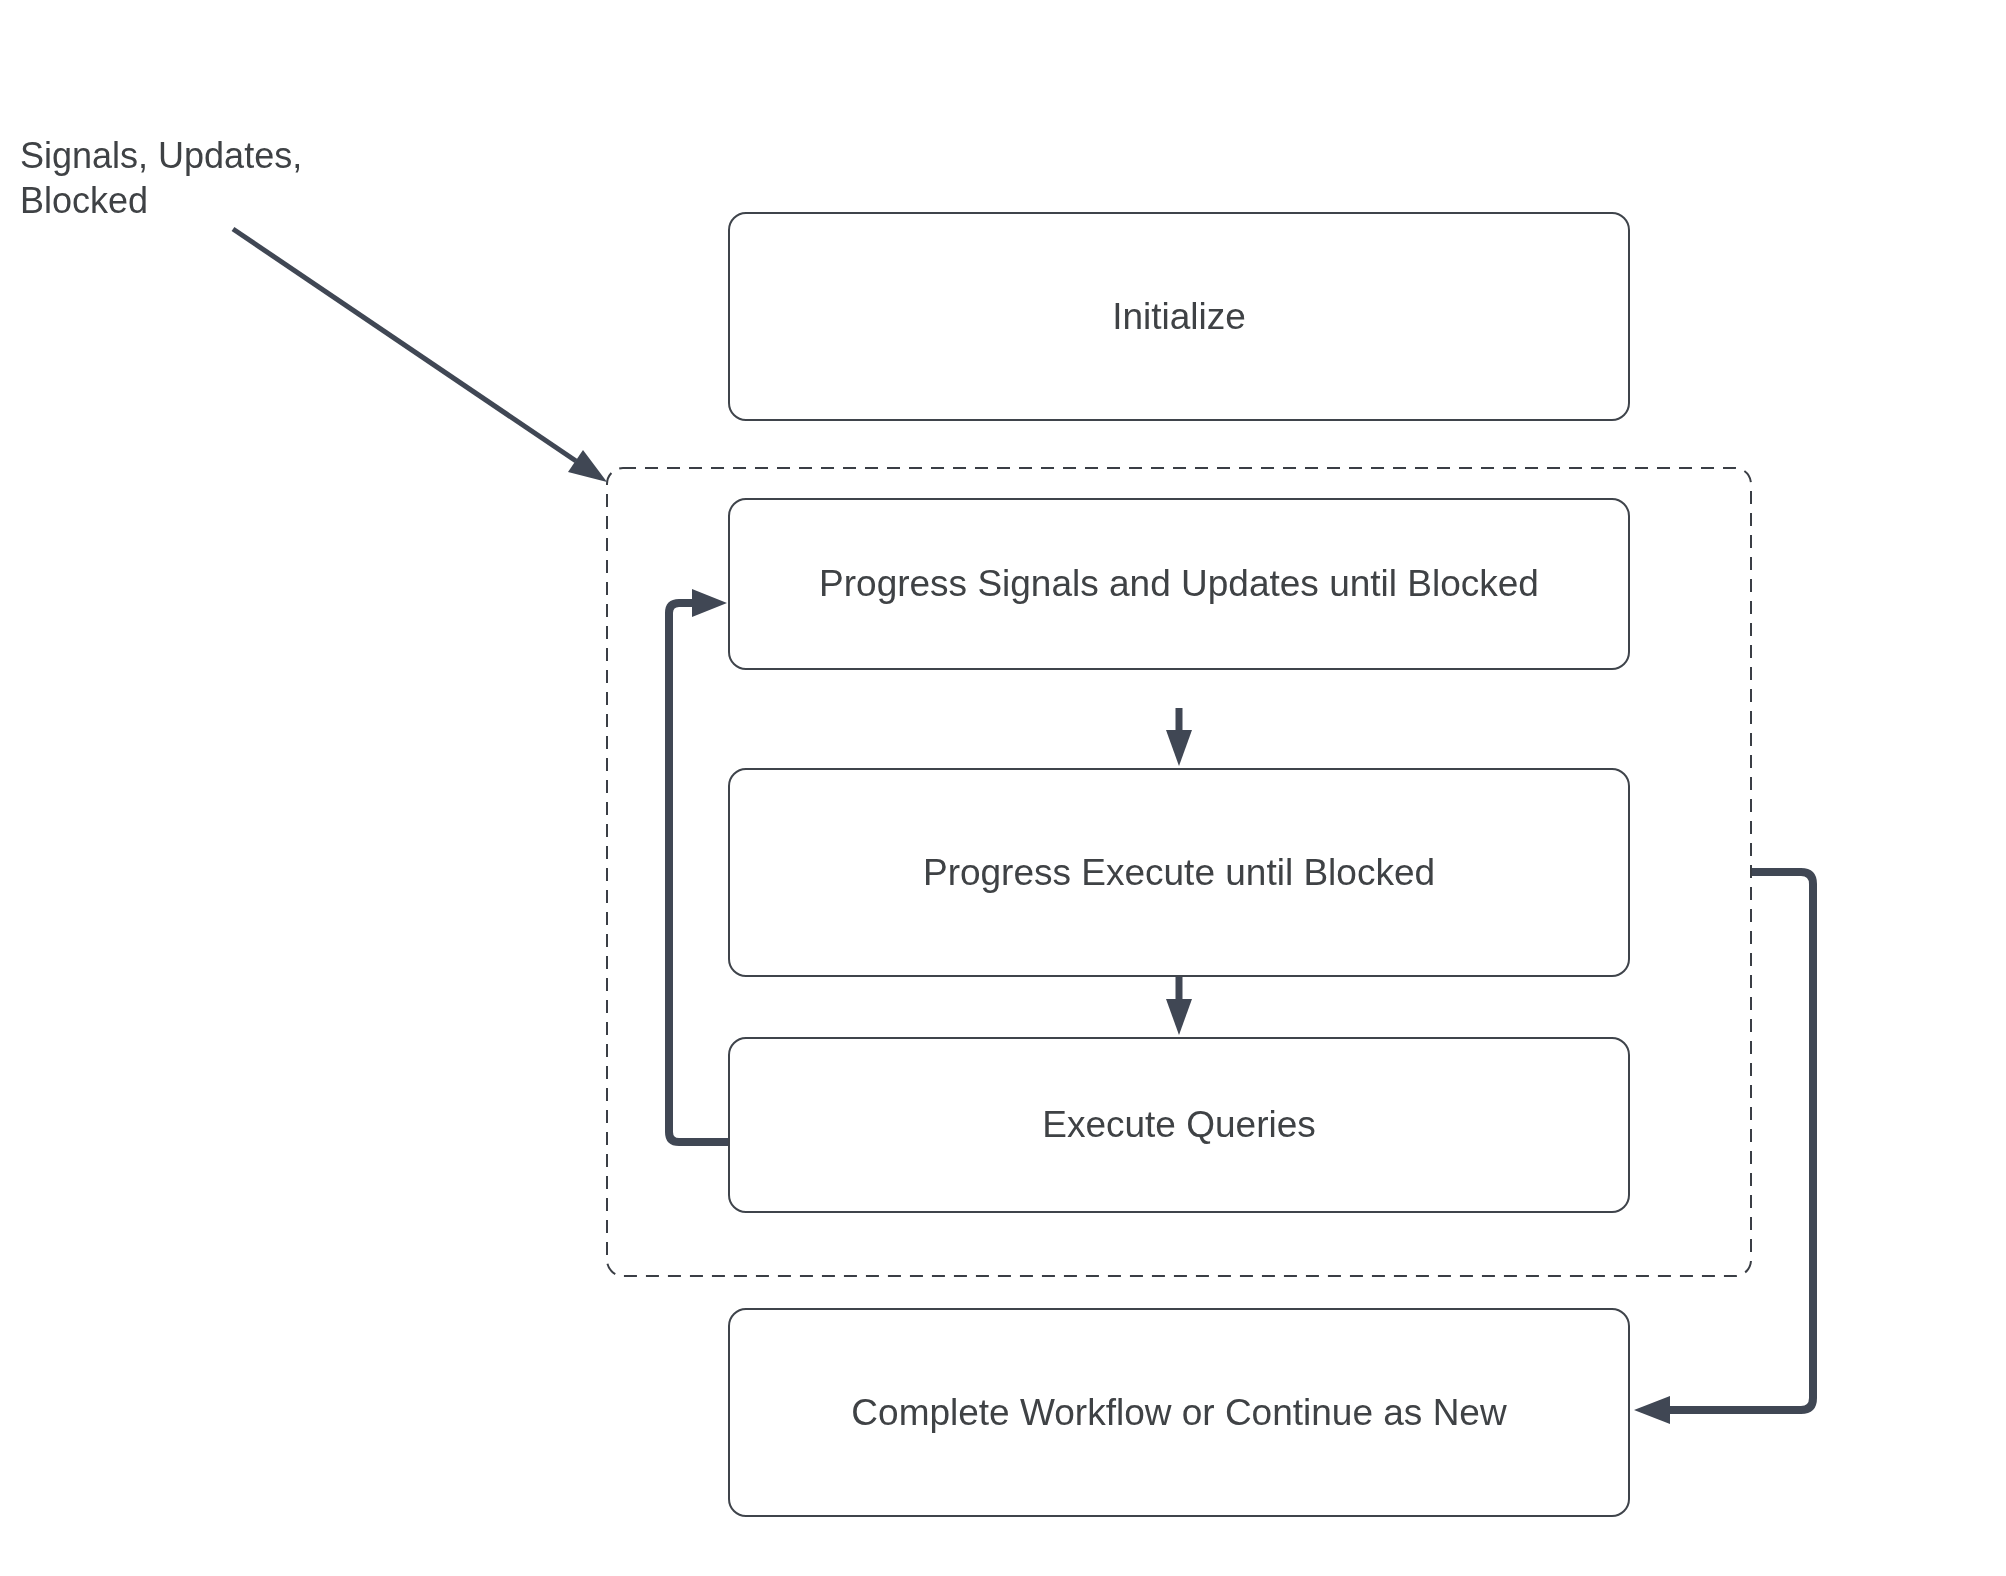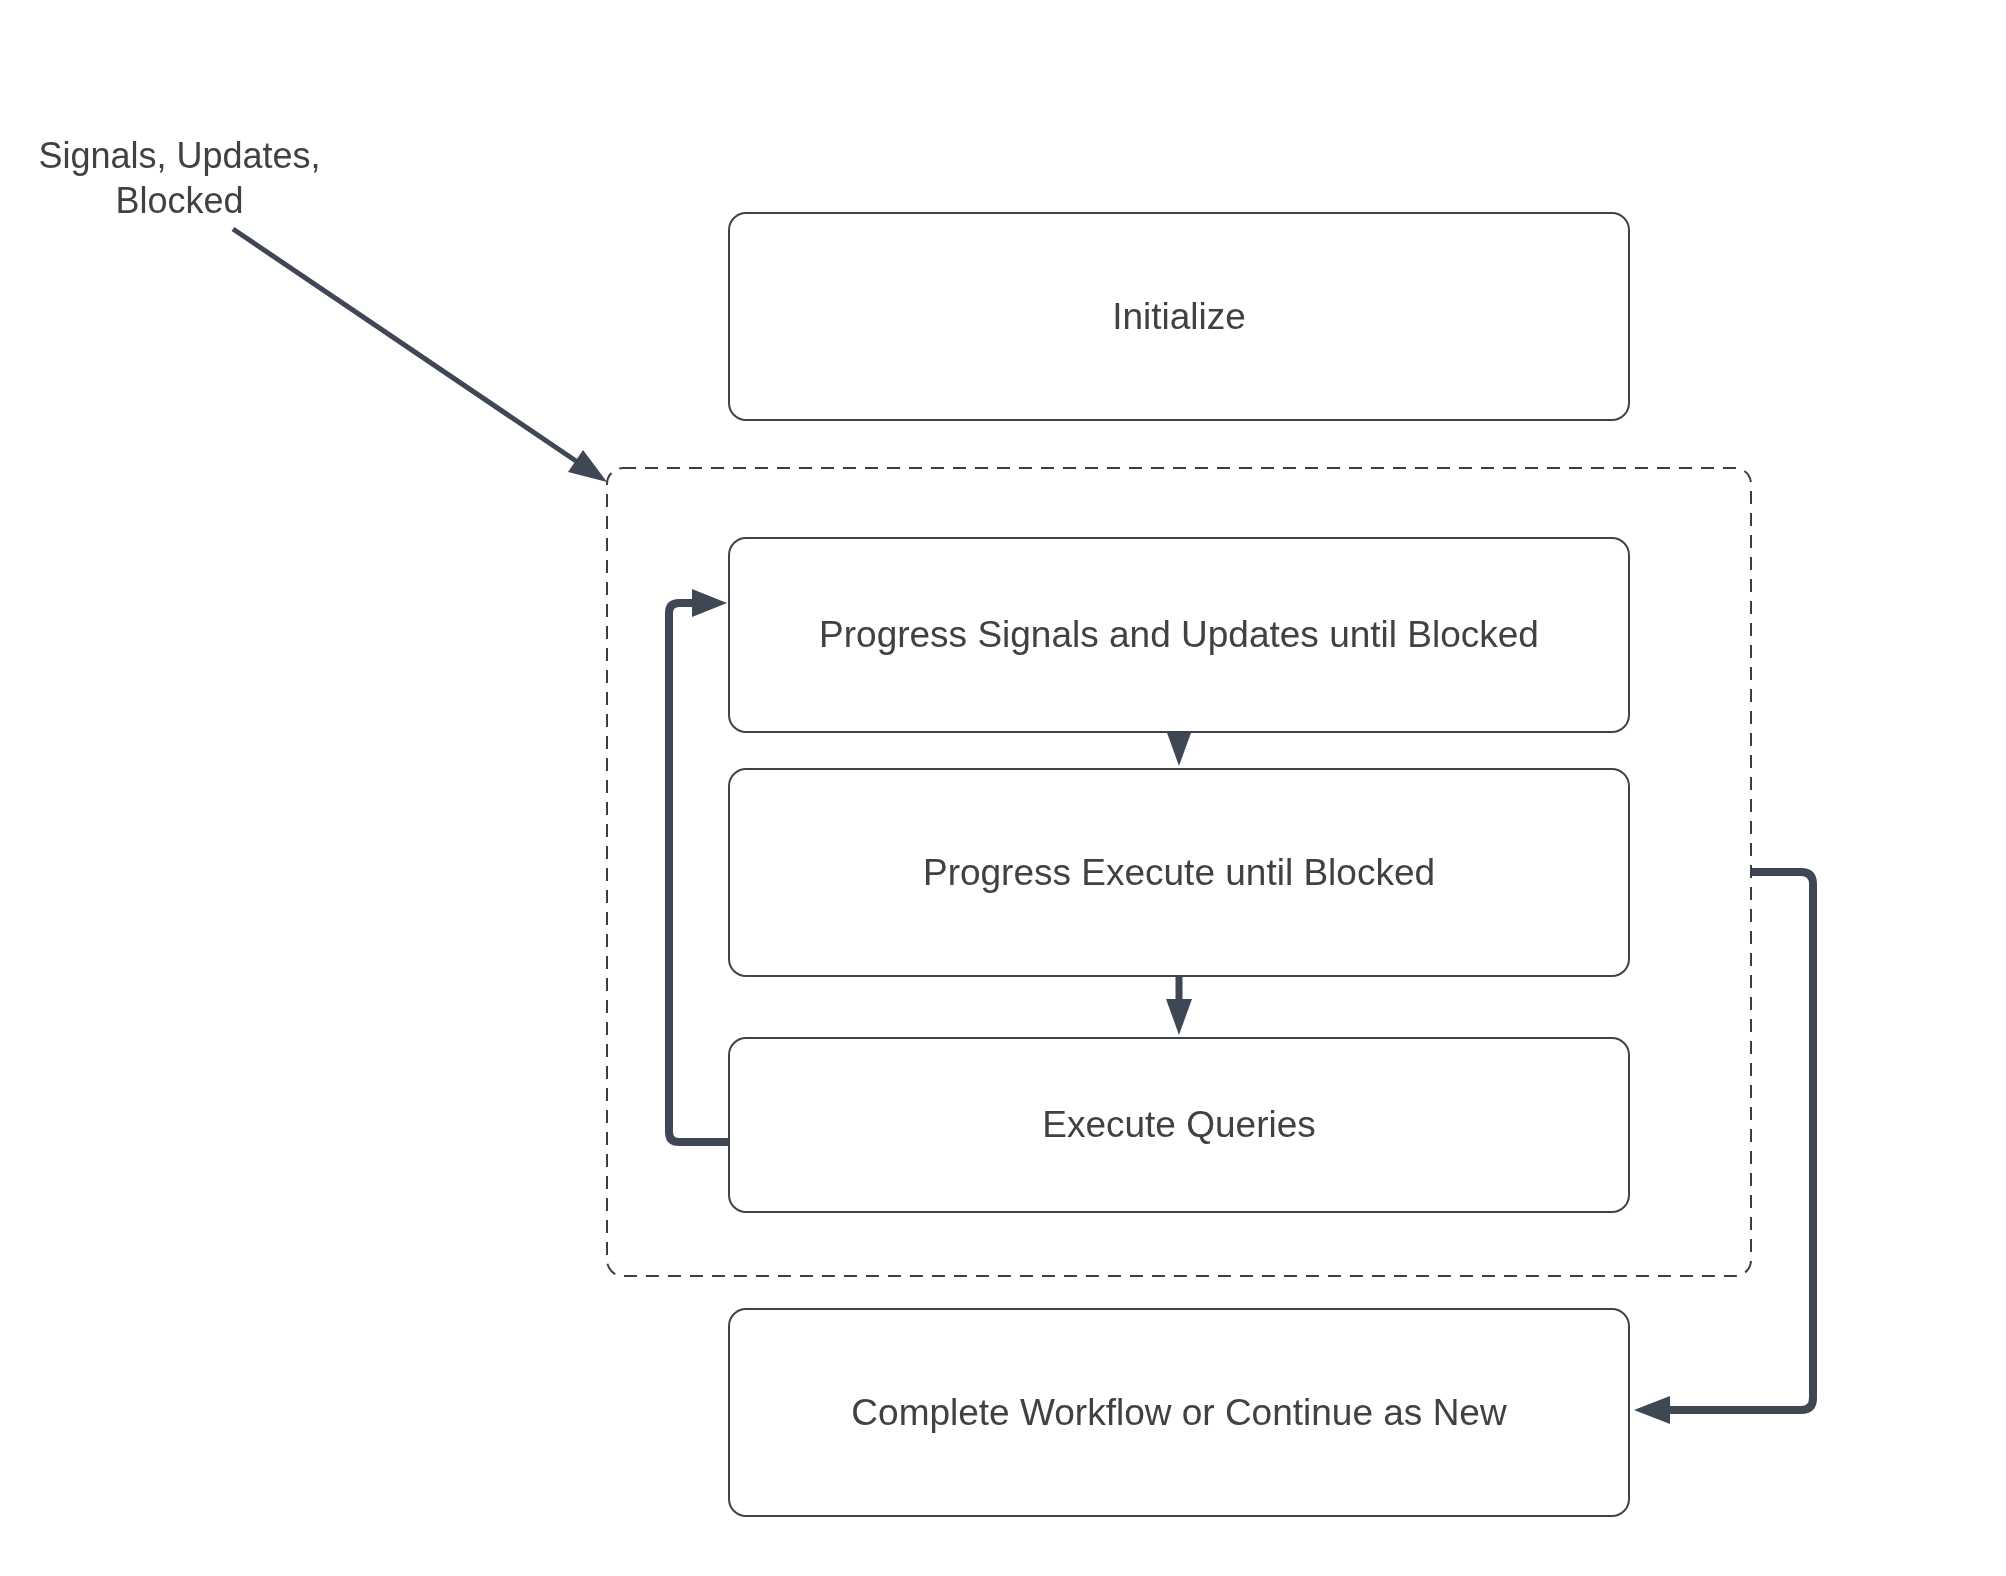--- a/index.html
+++ b/index.html
@@ -24,40 +24,38 @@
     left:730px;top:30px;width:900px;
     text-align:center;
     font-size:41px;
     font-style:italic;
     color:var(--text-color);
     white-space:nowrap;
   }
   .annotation{
     position:absolute;
     left:20px;top:133px;width:295px;
-    text-align:center;
     font-size:36px;
     line-height:45px;
     color:var(--text-color);
-    margin-left:12px;
   }
   .node{
     position:absolute;
     left:728px;width:902px;height:209px;
     box-sizing:border-box;
     background:var(--box-fill);
     border:2px solid var(--box-border);
     border-radius:18px;
     display:flex;align-items:center;justify-content:center;
     text-align:center;
     font-size:37px;
     color:var(--text-color);
   }
   #node-initialize{top:212px;}
-  #node-progress-signals{top:498px;height:196px;margin-top:39px;}
+  #node-progress-signals{top:498px;height:172px;}
   #node-progress-workflow{top:768px;}
   #node-execute-queries{top:1037px;height:176px;}
   #node-complete-workflow{top:1308px;}
   .overlay{
     position:absolute;left:0;top:0;width:2006px;height:1576px;
     pointer-events:none;
   }
   .overlay .thin-line{stroke:var(--arrow-color);stroke-width:5;fill:none;}
   .overlay .mid-line{stroke:var(--arrow-color);stroke-width:7;fill:none;}
   .overlay .thick-line{stroke:var(--arrow-color);stroke-width:8;fill:none;stroke-linejoin:round;}

